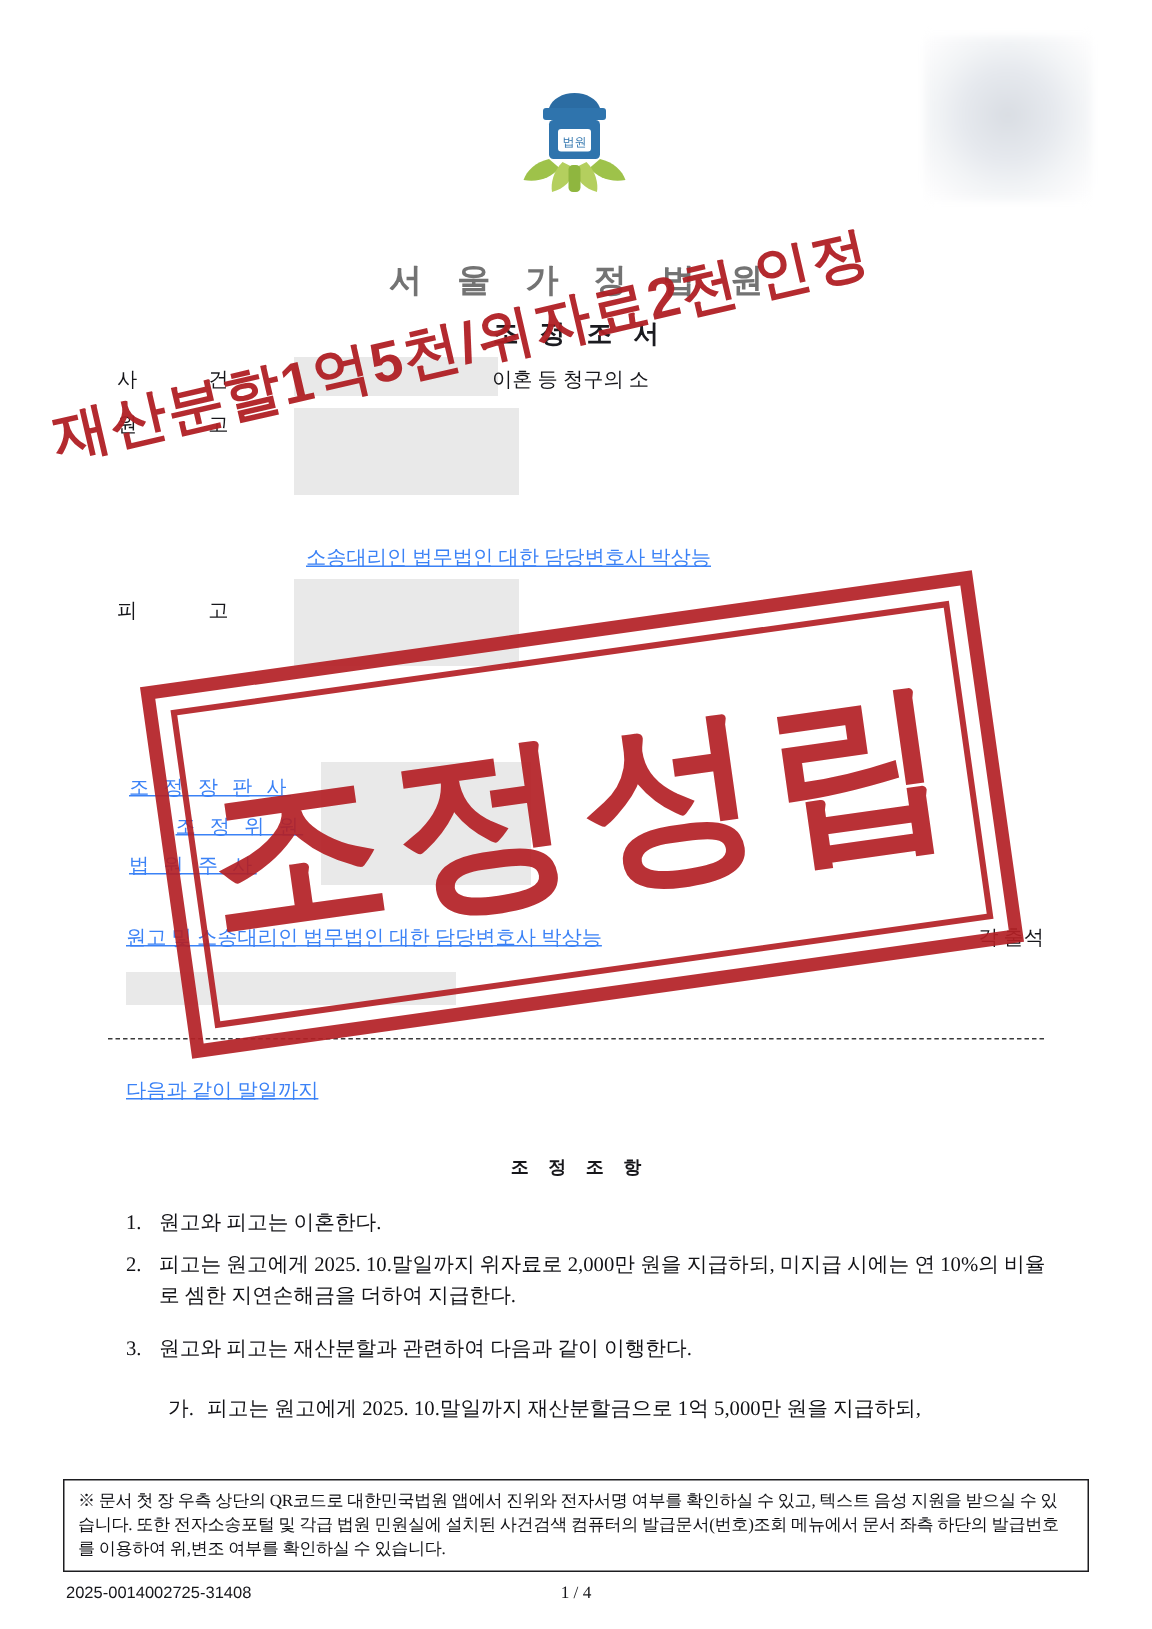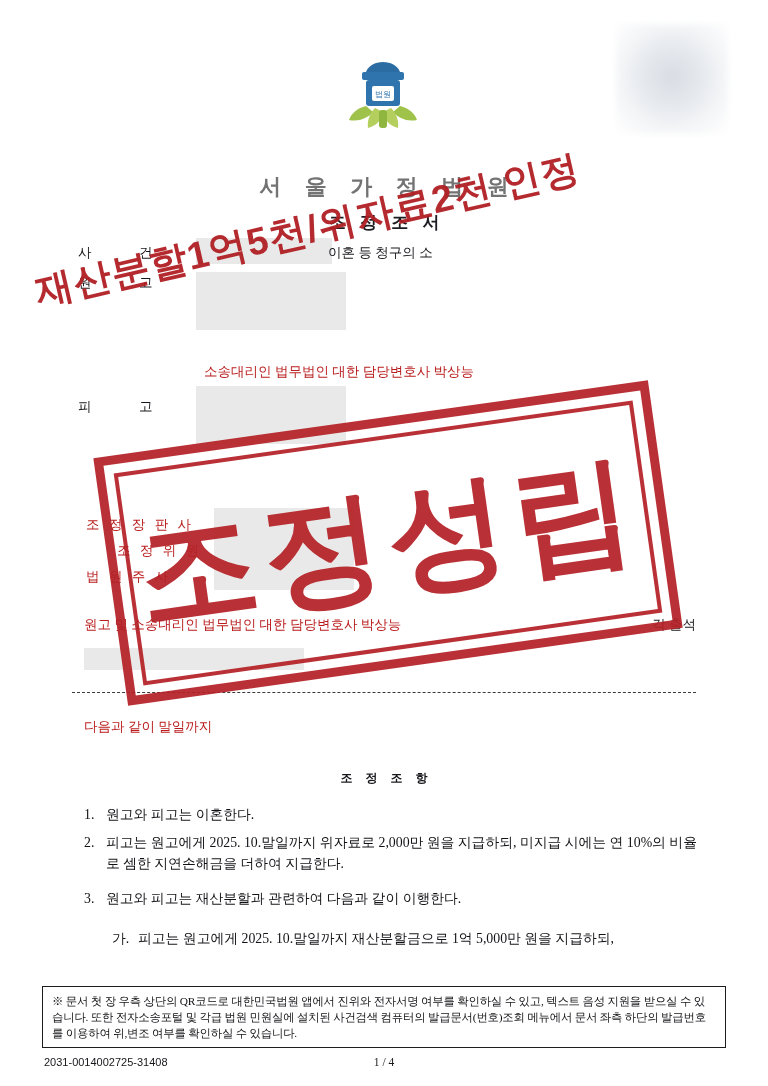--- a/index.html
+++ b/index.html
@@ -81,21 +81,22 @@
     left: 128px;
     top: 0;
   }
   .redact {
     position: absolute;
     background: #e9e9e9;
   }
   .leftline {
     position: absolute;
     font-size: 13.5px;
-    color: #b91c1c;
+    color: #3b82f6;
+    text-decoration: underline;
   }
   .rightline {
     position: absolute;
     right: 72px;
     font-size: 13.5px;
     color: #16161a;
   }
   .dashed {
     position: absolute;
     left: 72px;
@@ -309,21 +310,21 @@
     <span class="num">3.</span>
     <span class="txt">원고와 피고는 재산분할과 관련하여 다음과 같이 이행한다.</span>
   </div>
 
   <div class="sub" style="top:928px;">
     <span class="num">가.</span>
     <span class="txt">피고는 원고에게 2025. 10.말일까지 재산분할금으로 1억 5,000만 원을 지급하되,</span>
   </div>
 
   <div class="footer-box">※ 문서 첫 장 우측 상단의 QR코드로 대한민국법원 앱에서 진위와 전자서명 여부를 확인하실 수 있고, 텍스트 음성 지원을 받으실 수 있습니다. 또한 전자소송포털 및 각급 법원 민원실에 설치된 사건검색 컴퓨터의 발급문서(번호)조회 메뉴에서 문서 좌측 하단의 발급번호를 이용하여 위,변조 여부를 확인하실 수 있습니다.</div>
-  <div class="docnum">2031-0014002725-31408</div>
+  <div class="docnum">2025-0014002725-31408</div>
   <div class="pageno">1 / 4</div>
 
   <div class="stamp-wrap">
     <div class="stamp-hand">재산분할1억5천/위자료2천 인정</div>
     <div class="stamp-box">
       <div class="stamp-text">조정성립</div>
     </div>
   </div>
 
 </div>

